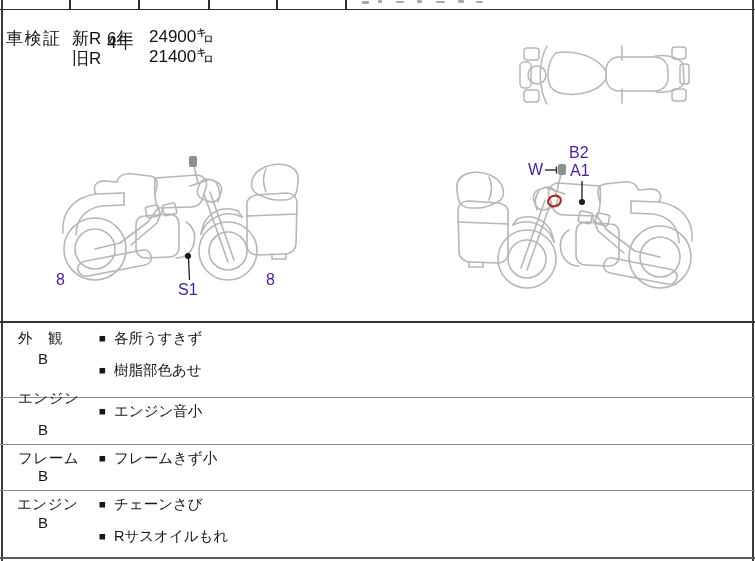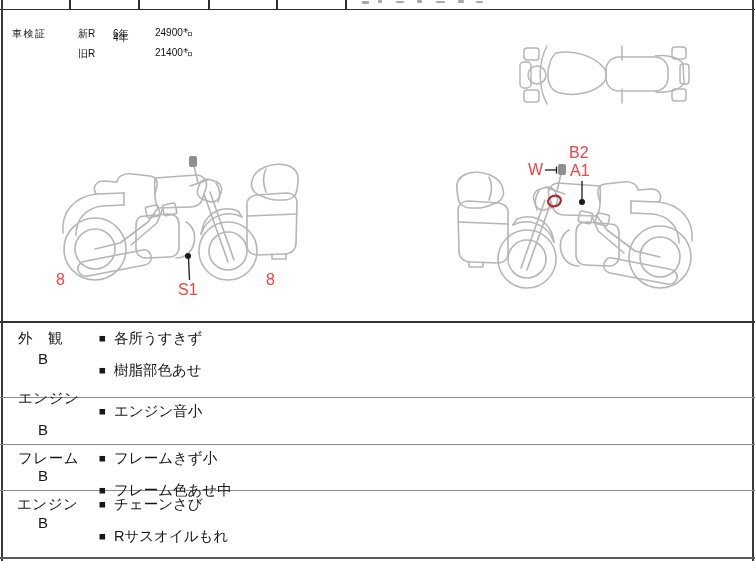--- a/index.html
+++ b/index.html
@@ -10,33 +10,33 @@
   
   .v-border{position:absolute;top:0;bottom:0;width:2px;background:#3a3a3a;}
   .v-border.left{left:1px;}
   .v-border.right{left:752px;}
   .bottom-border{position:absolute;left:0;width:755px;top:557px;height:2px;background:#5a5a5a;}
   
   .top-row{position:absolute;left:0;top:0;width:755px;height:9px;border-bottom:1.7px solid #2e2e2e;}
   .top-cell-line{position:absolute;top:0;width:1.7px;height:9px;background:#2e2e2e;}
   .remnant{position:absolute;background:#a9a9a9;border-radius:1px;}
   
-  .shaken span{position:absolute;font-size:10px;white-space:nowrap;color:#111;margin-left:6px;}
+  .shaken span{position:absolute;font-size:17px;white-space:nowrap;color:#111;}
   .shaken .lbl{letter-spacing:1.5px;}
   
   .divider{position:absolute;left:0;width:755px;background:#8c8c8c;height:1.2px;}
   .divider.heavy{height:2.3px;background:#333;}
   
   .sec-name{position:absolute;font-size:14.5px;letter-spacing:.5px;white-space:nowrap;color:#161616;}
   .sec-grade{position:absolute;font-size:15px;color:#161616;}
   .items{position:absolute;display:flex;gap:13px;white-space:nowrap;flex-direction:column;}
   .item{font-size:14.5px;color:#161616;}
   .item .bullet{font-size:11.5px;margin-right:8px;position:relative;top:-1.5px;}
   
-  .diag-label{position:absolute;font-size:16px;color:#ef4444;white-space:nowrap;}
+  .diag-label{position:absolute;font-size:16px;color:#4c1d95;white-space:nowrap;}
   svg{position:absolute;left:0;top:0;}
 </style>
 </head>
 <body>
 
 <div class="page">
 
   <div class="top-row">
     <div class="top-cell-line" style="left:69px"></div>
     <div class="top-cell-line" style="left:138px"></div>
@@ -175,21 +175,20 @@
   <span class="sec-name" style="left:18px;top:389px">エンジン</span>
   <span class="sec-grade" style="left:38px;top:421px">B</span>
   <div class="items" style="left:99px;top:402px">
     <span class="item"><span class="bullet">■</span><span>エンジン音小</span></span>
   </div>
 
   <span class="sec-name" style="left:18px;top:449px">フレーム</span>
   <span class="sec-grade" style="left:38px;top:467px">B</span>
   <div class="items" style="left:99px;top:449px">
     <span class="item"><span class="bullet">■</span><span>フレームきず小</span></span>
-    <span class="item"><span class="bullet">■</span><span>フレーム色あせ中</span></span>
   </div>
 
   <span class="sec-name" style="left:17px;top:495px">エンジン</span>
   <span class="sec-grade" style="left:38px;top:514px">B</span>
   <div class="items" style="left:99px;top:495px">
     <span class="item"><span class="bullet">■</span><span>チェーンさび</span></span>
     <span class="item"><span class="bullet">■</span><span>Rサスオイルもれ</span></span>
   </div>
 
 </div>

